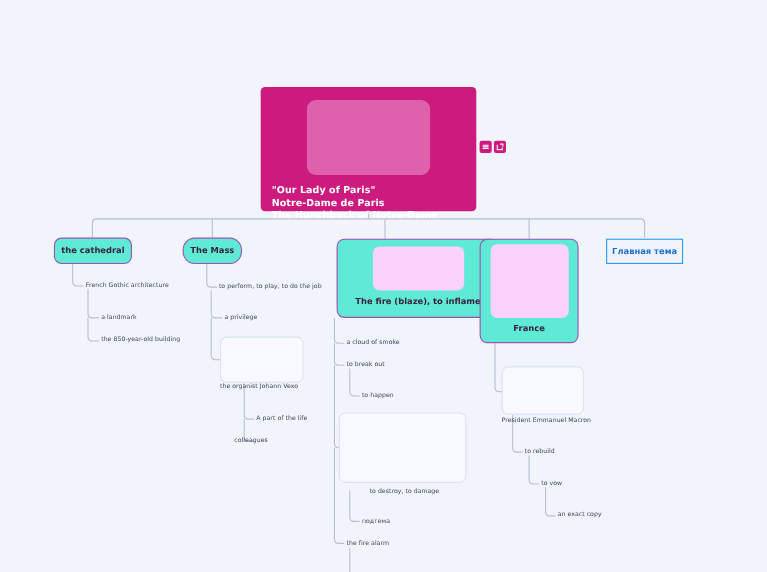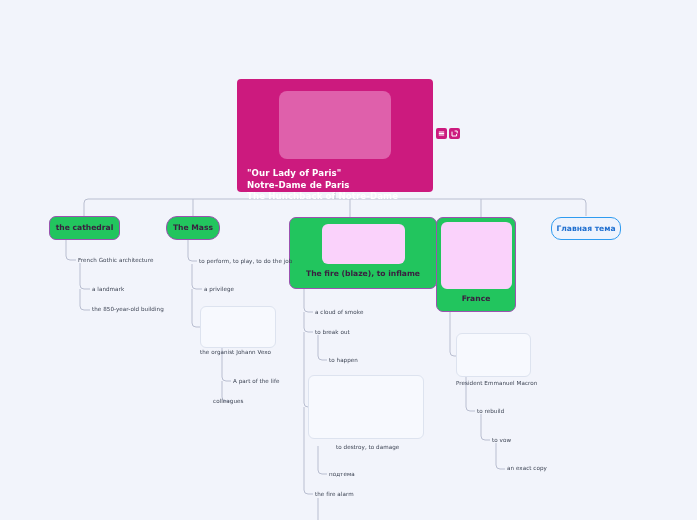--- a/index.html
+++ b/index.html
@@ -65,21 +65,21 @@
     display: flex;
     align-items: center;
     justify-content: center;
   }
   .icon-btn svg { display: block; }
 
   
   .topic {
     box-sizing: border-box;
     border-radius: 7px;
-    background: #22c55e;
+    background: #5eead4;
     border: 1.3px solid #9b52b0;
     display: flex;
     flex-direction: column;
     align-items: center;
     justify-content: center;
   }
   .topic-label {
     color: #3a2040;
     font-size: 7.6px;
     font-weight: bold;
@@ -88,31 +88,31 @@
     white-space: nowrap;
   }
   .topic-img {
     background: #fad2fb;
     border-radius: 6px;
   }
 
   .topic-cathedral { left: 49px;  top: 216px; width: 71px;  height: 24px; }
   .topic-mass      { left: 166px; top: 216px; width: 54px;  height: 24px; border-radius: 11px; }
 
-  .topic-fire      { left: 289px; top: 217px; width: 148px; height: 72px; padding-bottom: 3px; }
+  .topic-fire      { left: 306px; top: 217px; width: 148px; height: 72px; padding-bottom: 3px; }
   .topic-fire .topic-img { width: 83px; height: 40px; margin-bottom: 5px; }
 
-  .topic-france    { left: 436px; top: 217px; width: 80px;  height: 95px; padding-bottom: 4px; }
+  .topic-france    { left: 436px; top: 217px; width: 90px;  height: 95px; padding-bottom: 4px; }
   .topic-france .topic-img { width: 71px; height: 67px; margin-bottom: 5px; }
 
   .topic-main {
     left: 551px; top: 217px; width: 70px; height: 23px;
     background: #eef3fd;
     border: 1.4px solid #2f9bf0;
-    border-radius: 10px;
+    border-radius: 0;
   }
   .topic-main .topic-label { color: #1f6fd0; }
 
   
   .leaf {
     color: #3b4252;
     font-size: 5.6px;
     line-height: 8px;
     white-space: nowrap;
     letter-spacing: 0.05px;

